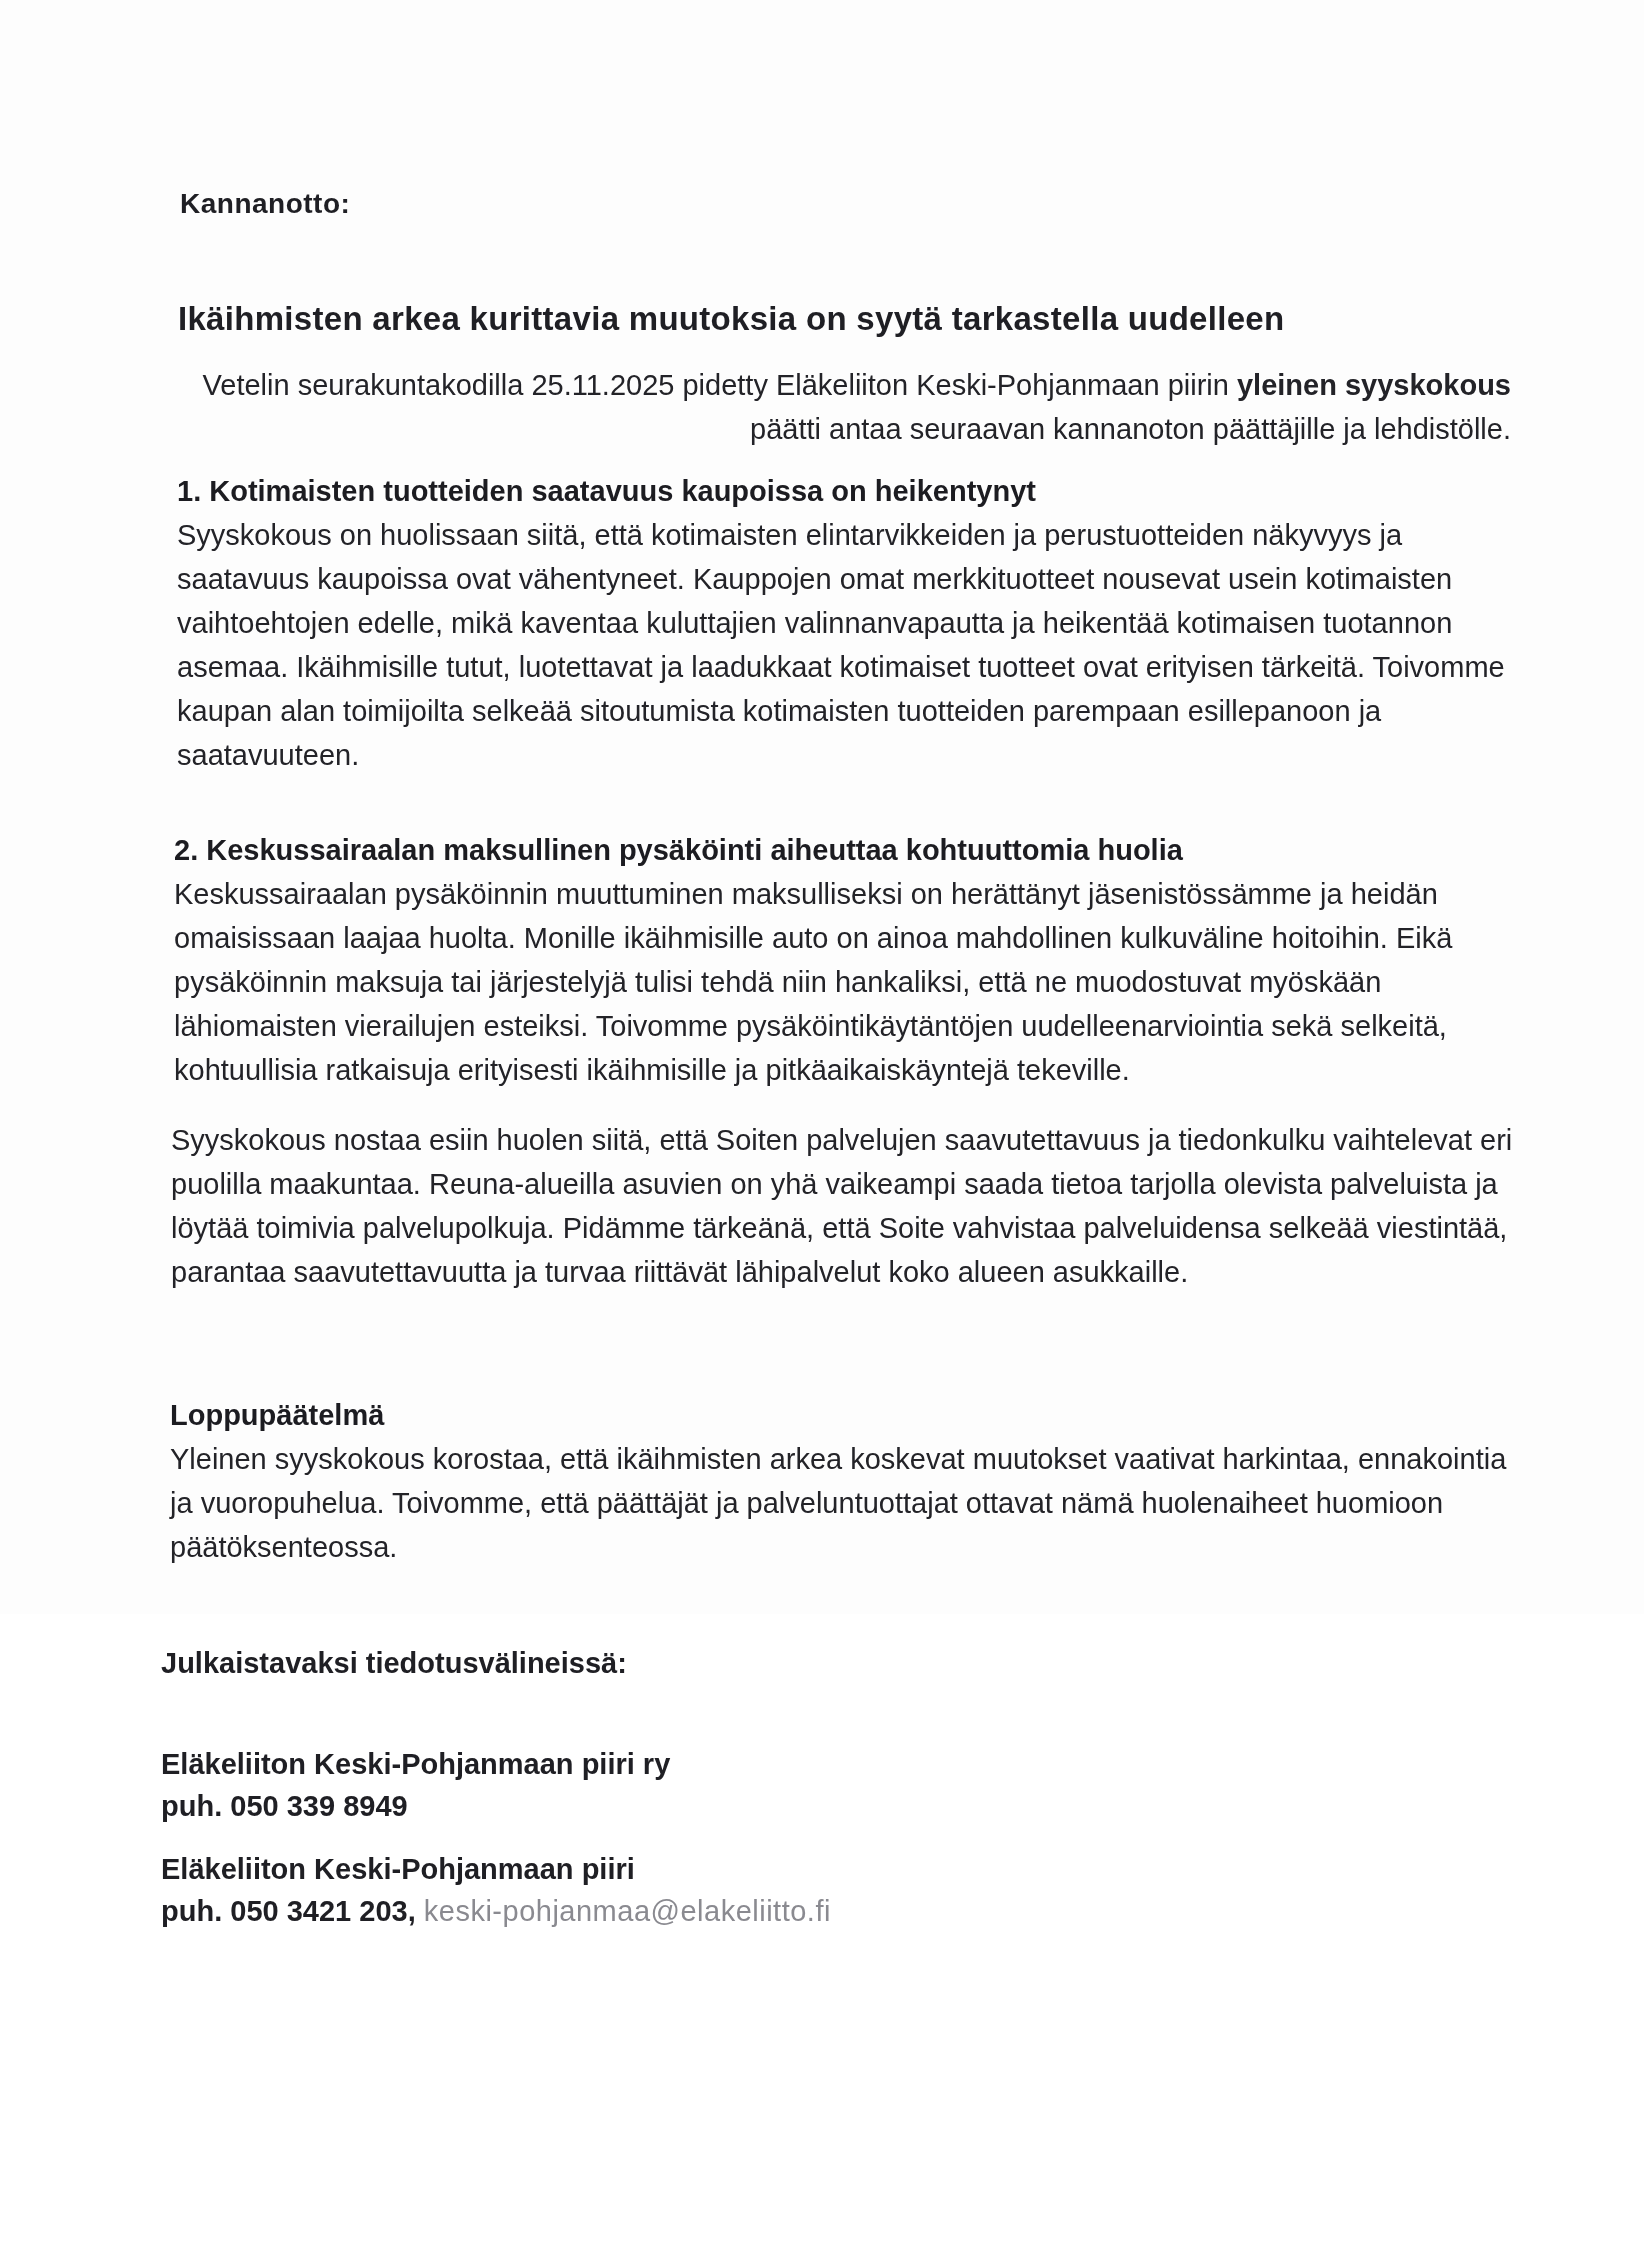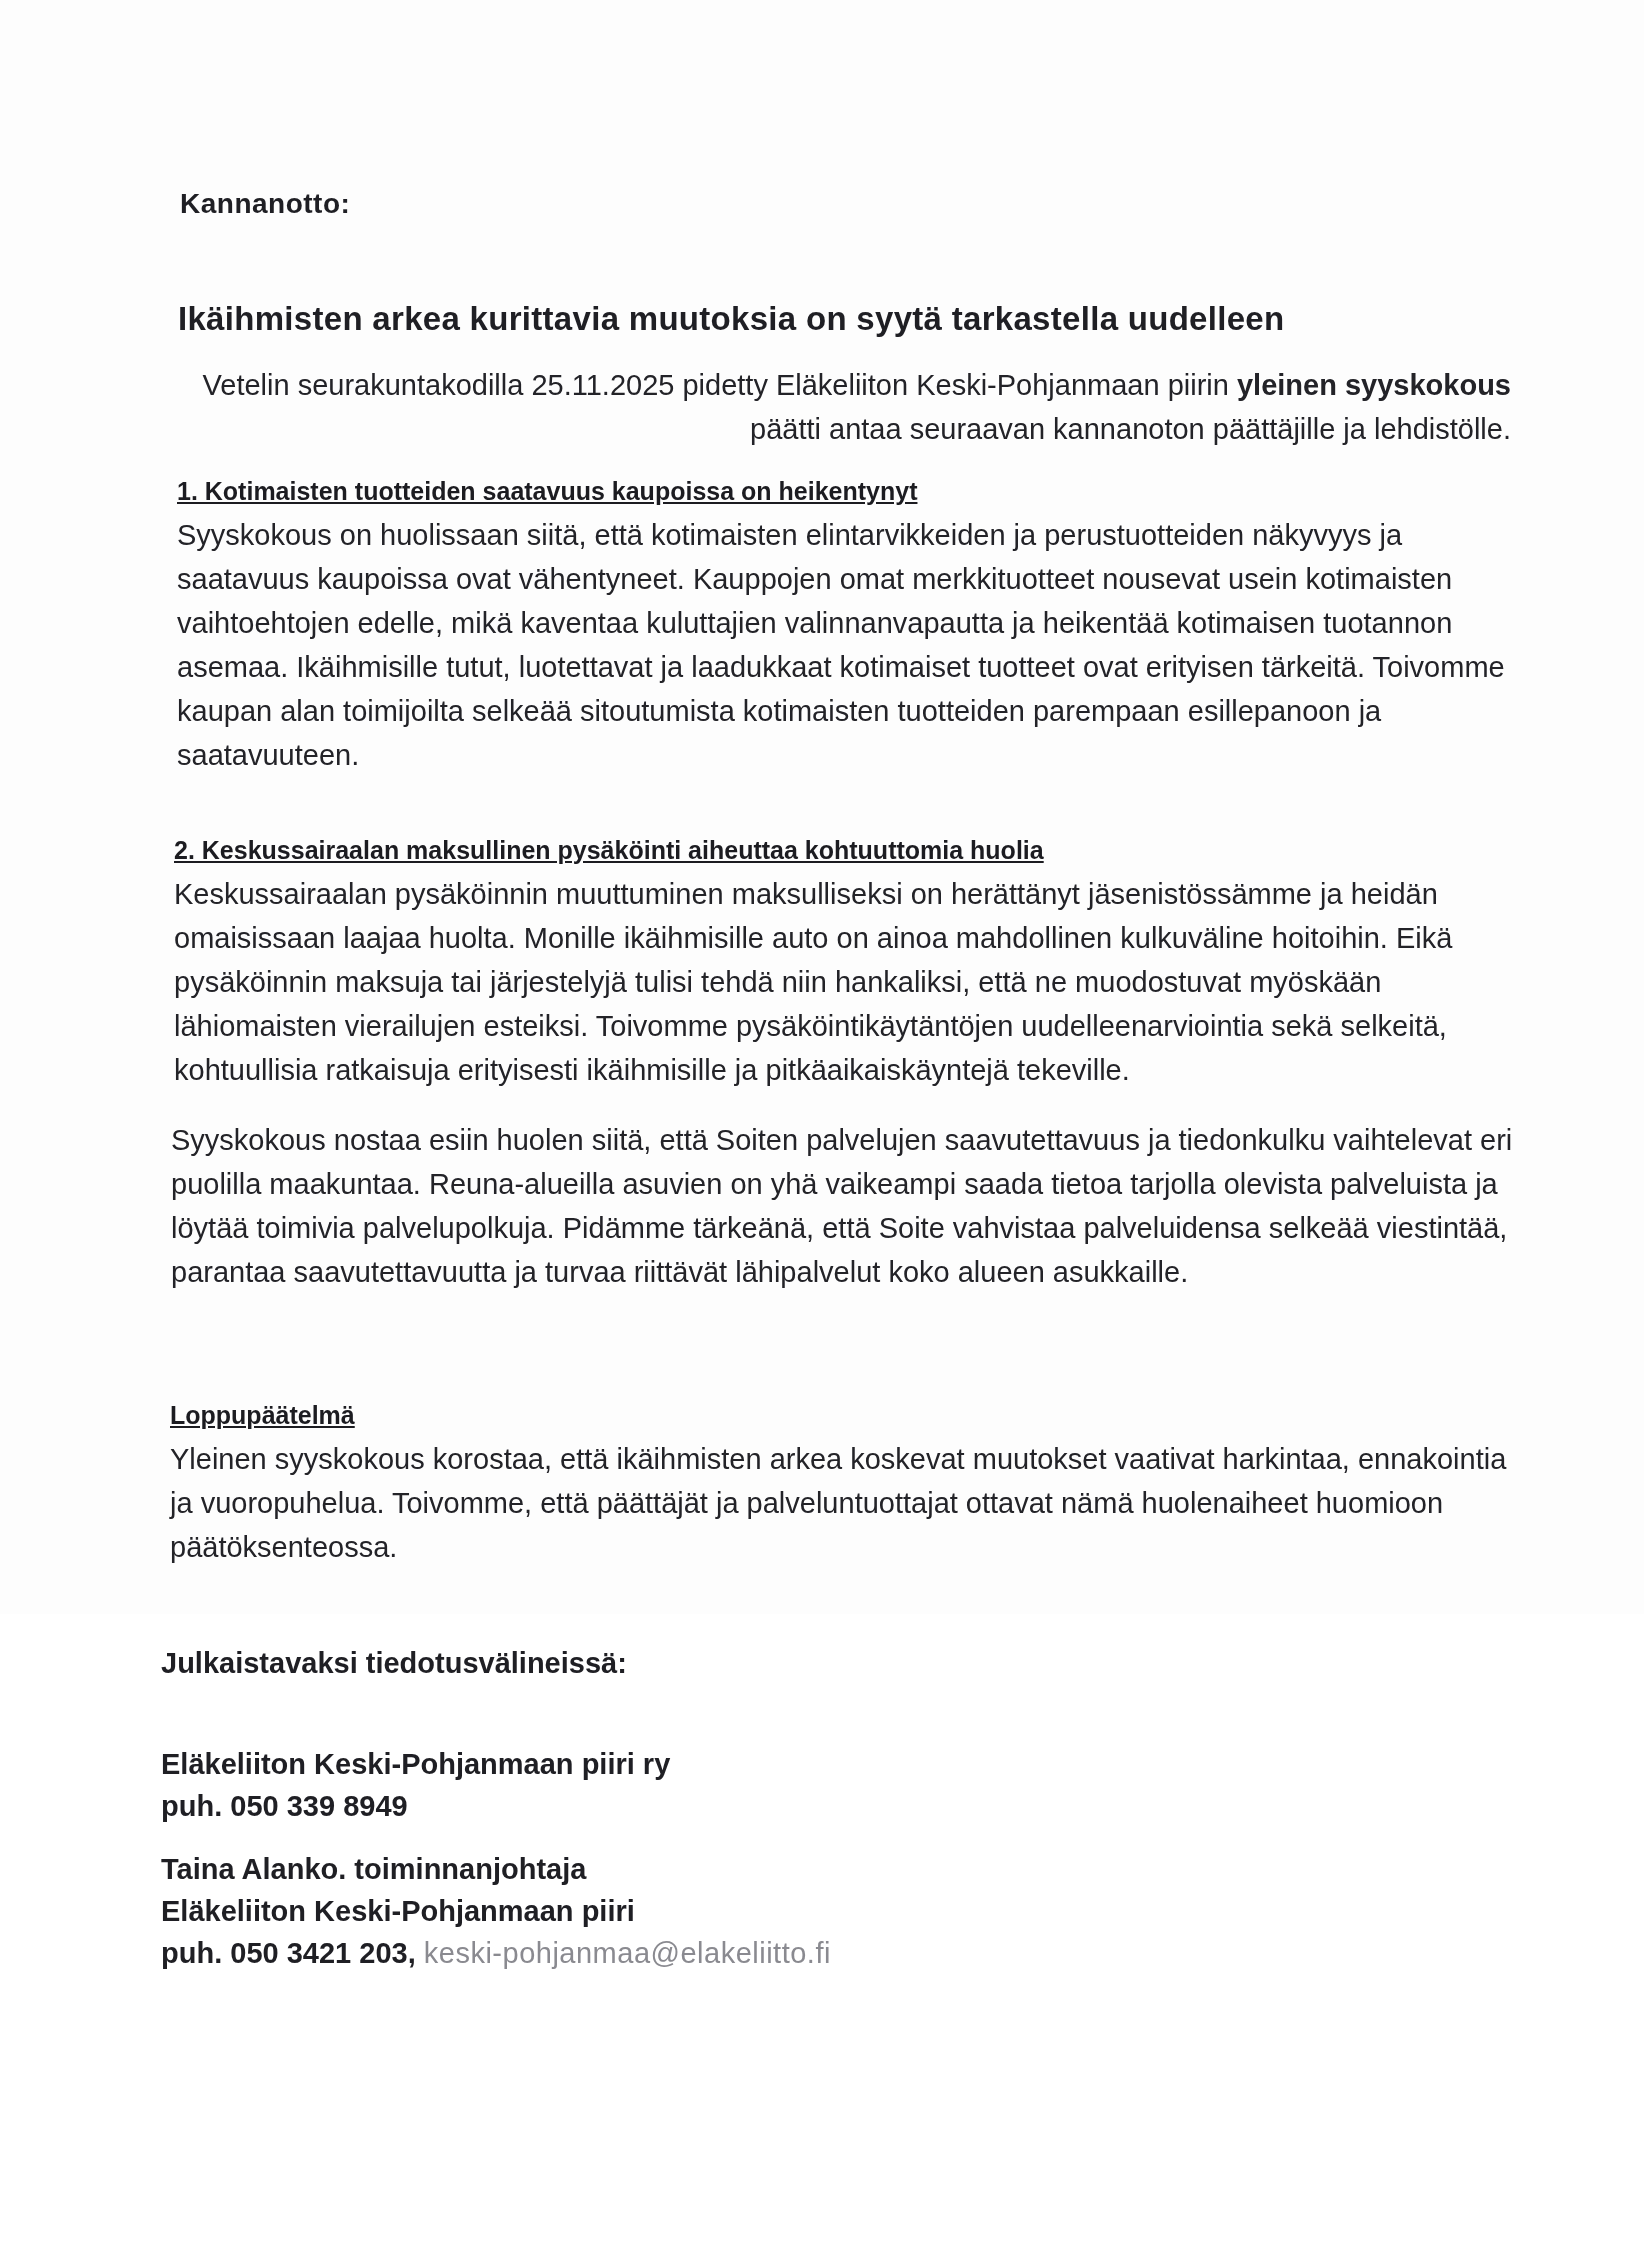--- a/index.html
+++ b/index.html
@@ -3,21 +3,21 @@
 <meta charset="utf-8">
 <style>
   html, body { margin: 0; padding: 0; background: #ffffff; }
   body { width: 1644px; height: 2261px; position: relative; overflow: hidden;
          font-family: "Liberation Sans", "DejaVu Sans", sans-serif; color: #1f1f24; }
   .page { position: absolute; left: 0; top: 0; width: 1644px; height: 1614px; background: #fdfdfd; }
   .blk { position: absolute; margin: 0; }
   .kannanotto { left: 180px; top: 188px; font-size: 28px; font-weight: 700; letter-spacing: 0.5px; }
   .title { left: 178px; top: 300px; font-size: 33px; font-weight: 700; letter-spacing: 0.3px; }
   .body-text { font-size: 29px; line-height: 44px; font-weight: 400; color: #232328; }
-  .heading { font-size: 25px; font-weight: 700; line-height: 44px; color: #1c1c21; text-decoration: underline; }
+  .heading { font-size: 29px; font-weight: 700; line-height: 44px; color: #1c1c21; }
   .intro { left: 178px; top: 363px; width: 1333px; text-align: right; }
   .s1 { left: 177px; top: 469px; width: 1360px; }
   .s2 { left: 174px; top: 794px; width: 1360px; margin-top: 34px; }
   .s3 { left: 171px; top: 1118px; width: 1360px; }
   .s4 { left: 170px; top: 1393px; width: 1360px; }
   .contacts { left: 161px; top: 1642px; font-size: 29px; font-weight: 700; color: #1f1f24; }
   .contacts .line { line-height: 42px; display: block; }
   .gap1 { height: 59px; }
   .gap2 { height: 20.7px; }
   .email { color: #8a8a90; font-weight: 400; letter-spacing: 0.5px; }
@@ -52,19 +52,18 @@
     <div class="heading">Loppupäätelmä</div>
     <div class="body-text">Yleinen syyskokous korostaa, että ikäihmisten arkea koskevat muutokset vaativat harkintaa, ennakointia ja vuoropuhelua. Toivomme, että päättäjät ja palveluntuottajat ottavat nämä huolenaiheet huomioon päätöksenteossa.</div>
   </div>
 
   <div class="blk contacts">
     <span class="line">Julkaistavaksi tiedotusvälineissä:</span>
     <div class="gap1"></div>
     <span class="line">Eläkeliiton Keski-Pohjanmaan piiri ry</span>
     <span class="line">puh. 050 339 8949</span>
     <div class="gap2"></div>
-    <span class="line">Taina Alanko. toiminnanjohtaja</span>
     <span class="line">Eläkeliiton Keski-Pohjanmaan piiri</span>
     <span class="line"><span>puh. 050 3421 203, </span><span class="email">keski-pohjanmaa@elakeliitto.fi</span></span>
   </div>
 
 </div>
 
 
 </body></html>

